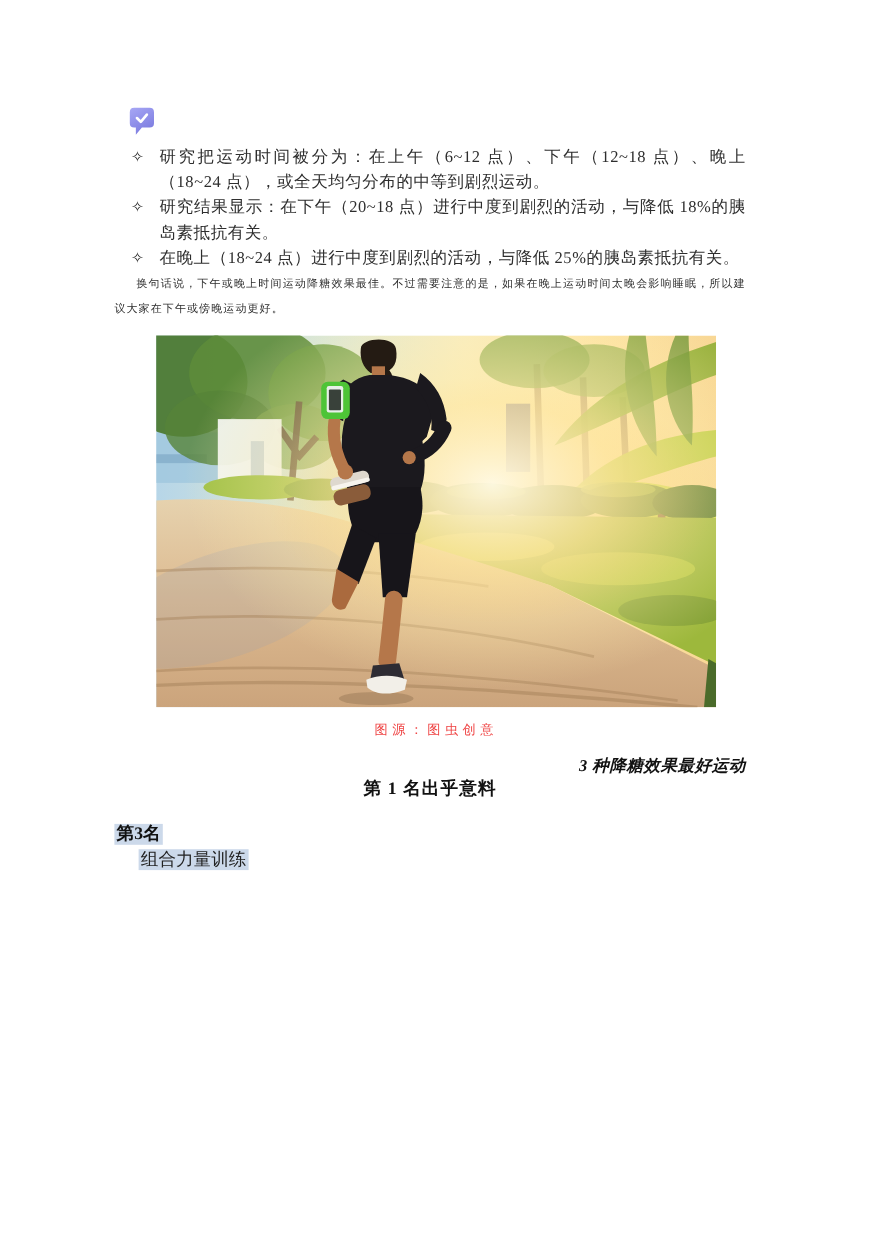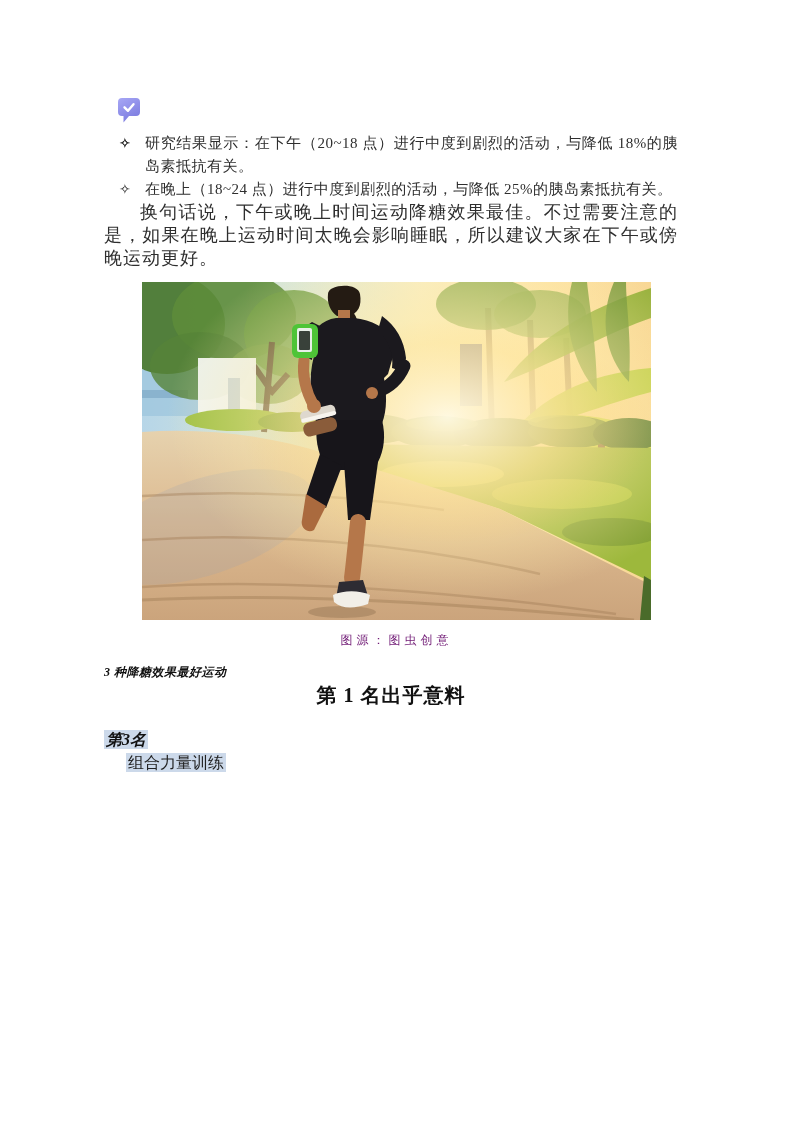--- a/index.html
+++ b/index.html
@@ -10,38 +10,38 @@
     box-sizing:border-box;
     padding:97px 115px 0 104px;
     font-family:"Liberation Serif","DejaVu Serif",serif;
     color:#2e2e2e;
     overflow:hidden;
   }
   .annot-icon{width:24px;height:28px;margin:0 0 7px 13px;}
   ul.bullets{list-style:none;margin:0;padding:0;font-size:15px;line-height:23px;}
   ul.bullets li{position:relative;padding-left:41px;text-align:justify;letter-spacing:.5px;}
   .blt{position:absolute;left:15px;top:0;font-size:14px;color:#222;}
-  p.body{margin:0;font-size:18px;line-height:23px;text-align:justify;letter-spacing:1px;}
+  p.body{margin:0;font-size:10px;line-height:23px;text-align:justify;letter-spacing:1px;}
   p.indent{text-indent:2em;}
   figure{margin:12px 0 0 38px;padding:0;width:509px;}
   .photo{display:block;width:509px;height:338px;}
   figcaption{
     margin-top:12px;text-align:center;
     font-family:"Liberation Sans","DejaVu Sans",sans-serif;
-    font-size:12px;color:#701a75;letter-spacing:4px;
+    font-size:12px;color:#ef4444;letter-spacing:4px;
   }
   h1.sec-title{
-    margin:15px 0 0;font-size:12px;font-weight:bold;font-style:italic;
-    text-align:left;letter-spacing:.5px;color:#111;
+    margin:15px 0 0;font-size:15px;font-weight:bold;font-style:italic;
+    text-align:right;letter-spacing:.5px;color:#111;
   }
   h2.sec-subtitle{
-    margin:1px 0 5px;font-size:20px;font-weight:bold;
+    margin:1px 0 5px;font-size:16px;font-weight:bold;
     text-align:center;letter-spacing:1px;color:#111;
   }
-  .rank-label-row{margin-top:20px;line-height:22px;font-style:italic;}
+  .rank-label-row{margin-top:20px;line-height:22px;}
   .rank-name-row{line-height:23px;margin-bottom:15px;padding-left:22px;}
   .hl{background:#ccd9ea;padding:1px 2px;}
   .rank-label-row .hl{font-weight:bold;font-size:16px;color:#111;}
   .rank-name-row .hl{font-size:16px;color:#222;}
 </style>
 </head>
 <body>
 
 <div class="page">
 
@@ -54,20 +54,21 @@
         </linearGradient>
       </defs>
       <path d="M5 1 H19 Q23 1 23 5 V15 Q23 19 19 19 H12 L6.5 25.5 V19 H5 Q1 19 1 15 V5 Q1 1 5 1 Z" fill="url(#bubbleGrad)"></path>
       <polyline points="7.5,10.3 11,13.8 16.5,7.2" fill="none" stroke="#ffffff" stroke-width="2.4" stroke-linecap="round" stroke-linejoin="round"></polyline>
     </svg>
   </div>
 
   <ul class="bullets">
     <li>
       <span class="blt">✧</span>
+      <span>研究把运动时间被分为：在上午（6~12 点）、下午（12~18 点）、晚上（18~24 点），或全天均匀分布的中等到剧烈运动。</span>
     </li>
     <li>
       <span class="blt">✧</span>
       <span>研究结果显示：在下午（20~18 点）进行中度到剧烈的活动，与降低 18%的胰岛素抵抗有关。</span>
     </li>
     <li>
       <span class="blt">✧</span>
       <span>在晚上（18~24 点）进行中度到剧烈的活动，与降低 25%的胰岛素抵抗有关。</span>
     </li>
   </ul>

